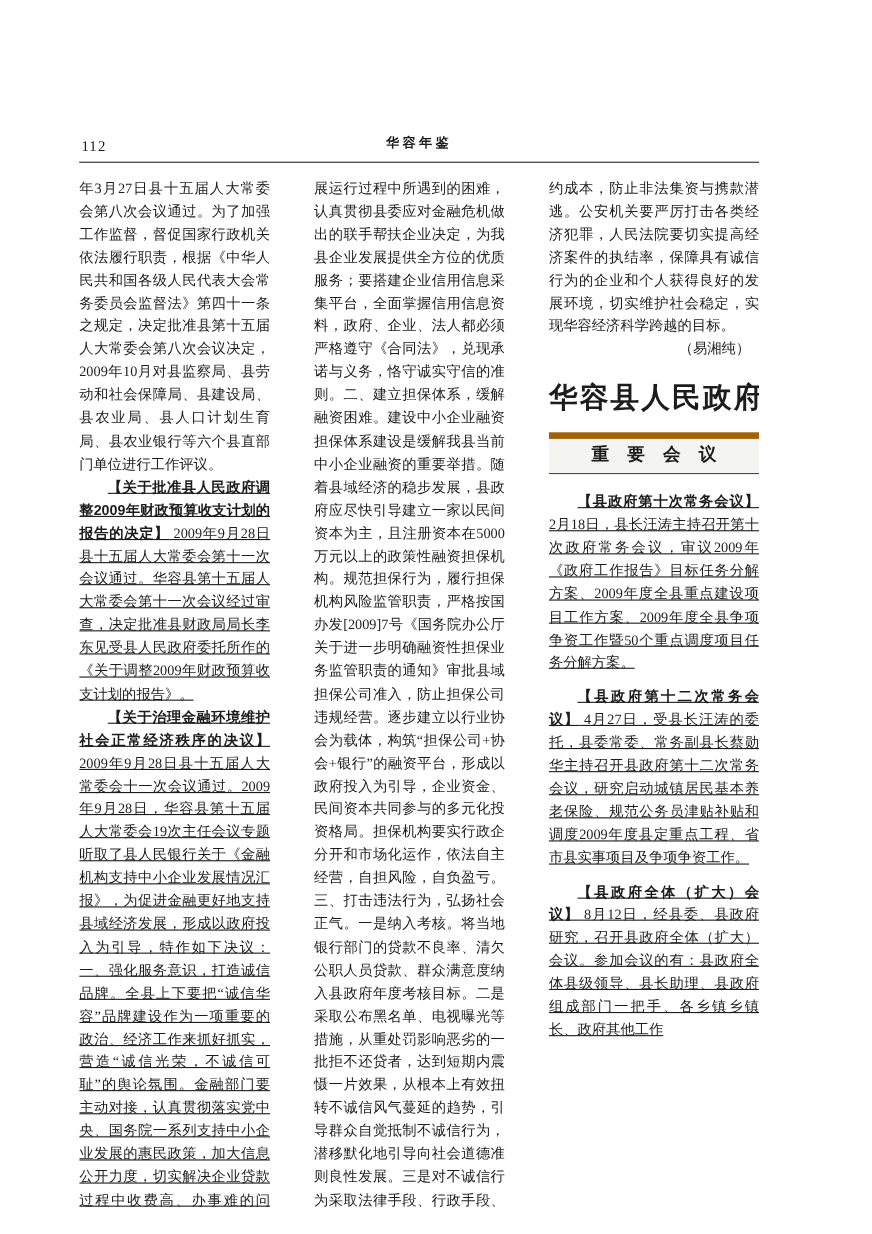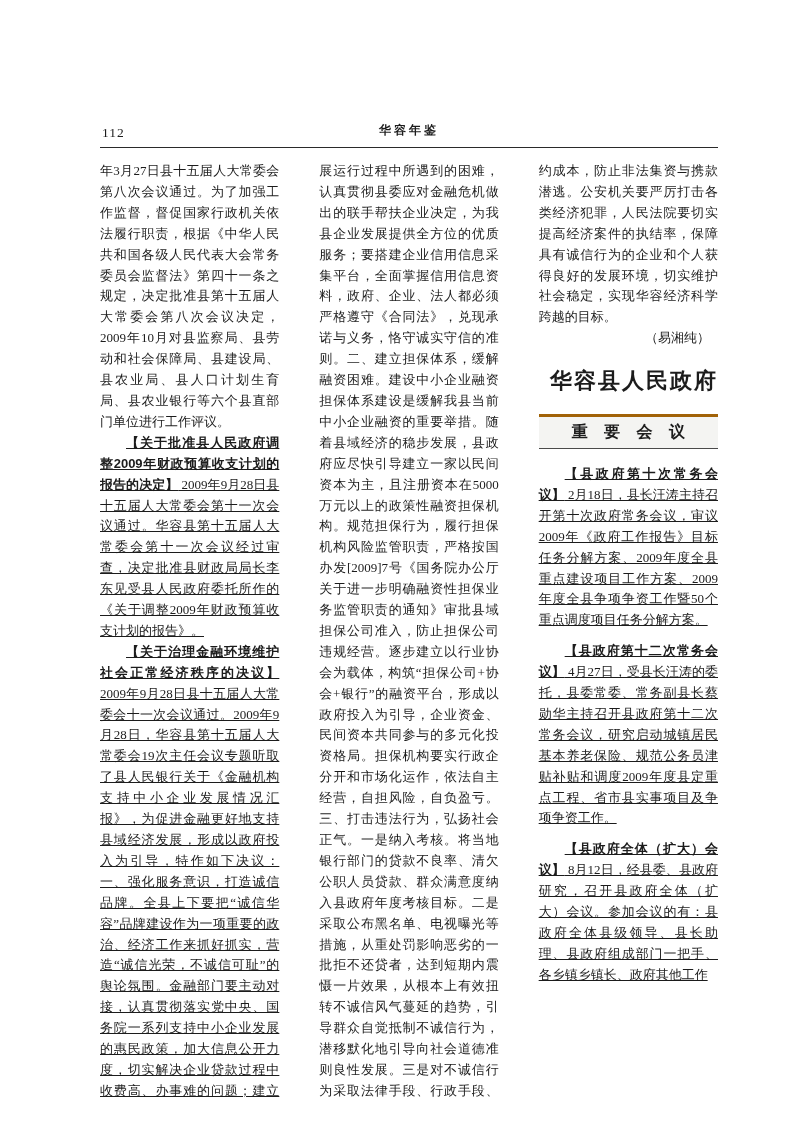--- a/index.html
+++ b/index.html
@@ -6,21 +6,21 @@
   html,body { background:#ffffff; }
   .page {
     position:relative;
     width:793px; height:1122px;
     margin:0 auto;
     background:#ffffff;
     font-family:"Liberation Serif","DejaVu Serif",serif;
     color:#1c1c1c;
     overflow:hidden;
   }
-  .inner { position:absolute; left:100px; top:90px; width:618px; }
+  .inner { position:absolute; left:72px; top:90px; width:618px; }
   .pagehead { position:relative; height:22px; }
   .pagenum {
     position:absolute; left:2px; top:3px;
     font-size:13.5px; letter-spacing:1px;
   }
   .header-title {
     display:block; text-align:center;
     font-size:12px; letter-spacing:3px; font-weight:600;margin-top:32px;
   }
   .rule { border-bottom:1.5px solid #2a2a2a; margin-top:3px; }
@@ -34,28 +34,28 @@
     text-align:justify; text-justify:inter-ideograph;
   }
   p.para { text-indent:0; }
   p.indent { text-indent:2em;text-decoration:underline; }
   .ph {
     font-family:"Liberation Sans","DejaVu Sans",sans-serif;
     font-weight:700;
   }
   .byline { text-align:right; padding-right:8px; }
   .gov-title {
-    text-align:right;
-    font-family:Liberation Mono, monospace;
-    font-weight:700; font-size:22px; letter-spacing:2px;
+    text-align:left;
+    font-family:Liberation Serif, serif;
+    font-weight:700; font-size:26px; letter-spacing:2px;
     margin:24px 0 20px; white-space:nowrap;
   }
   .section-bar {
     margin:0 0 15px;
-    border-top:3px solid #a16207;
+    border-top:6px solid #a16207;
     border-bottom:1px solid #4a4a4a;
     background:#f4f4f2;
     text-align:center;
     font-family:"Liberation Sans","DejaVu Sans",sans-serif;
     font-weight:700; font-size:16px;
     letter-spacing:6px; padding:5px 0 5px 6px;
   }
   .entry { margin-top:10px; }
 </style>
 </head>

